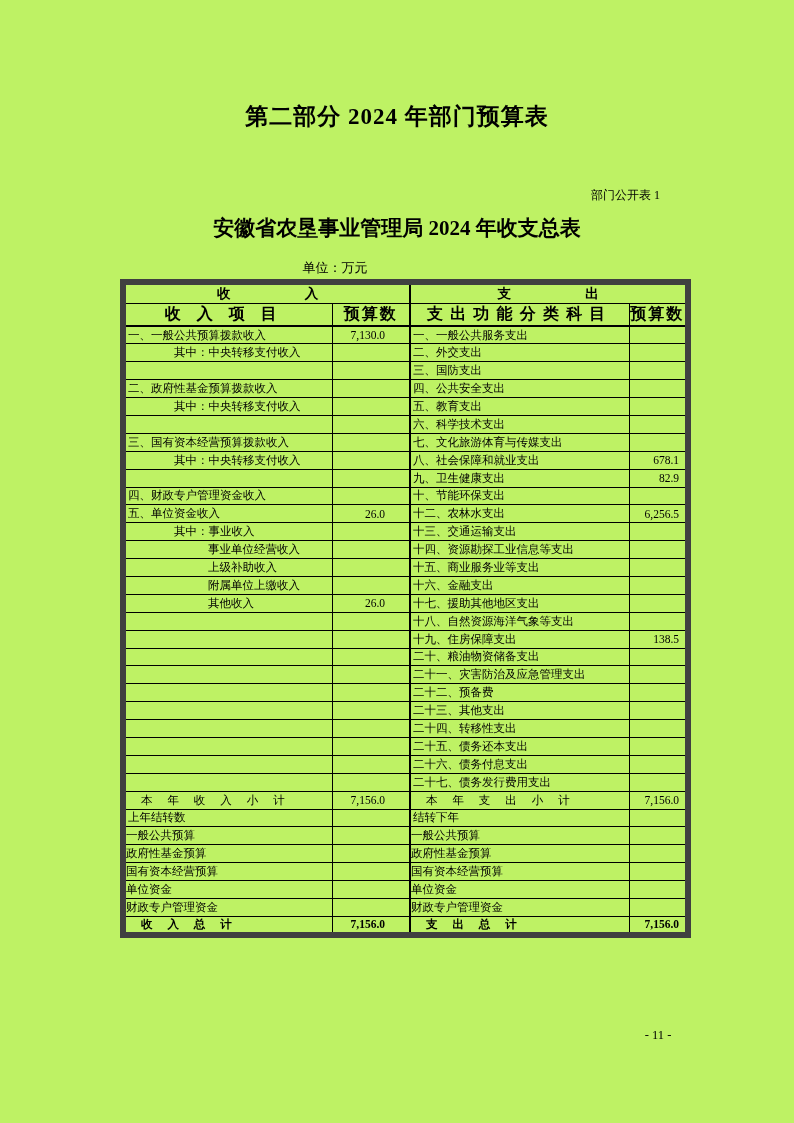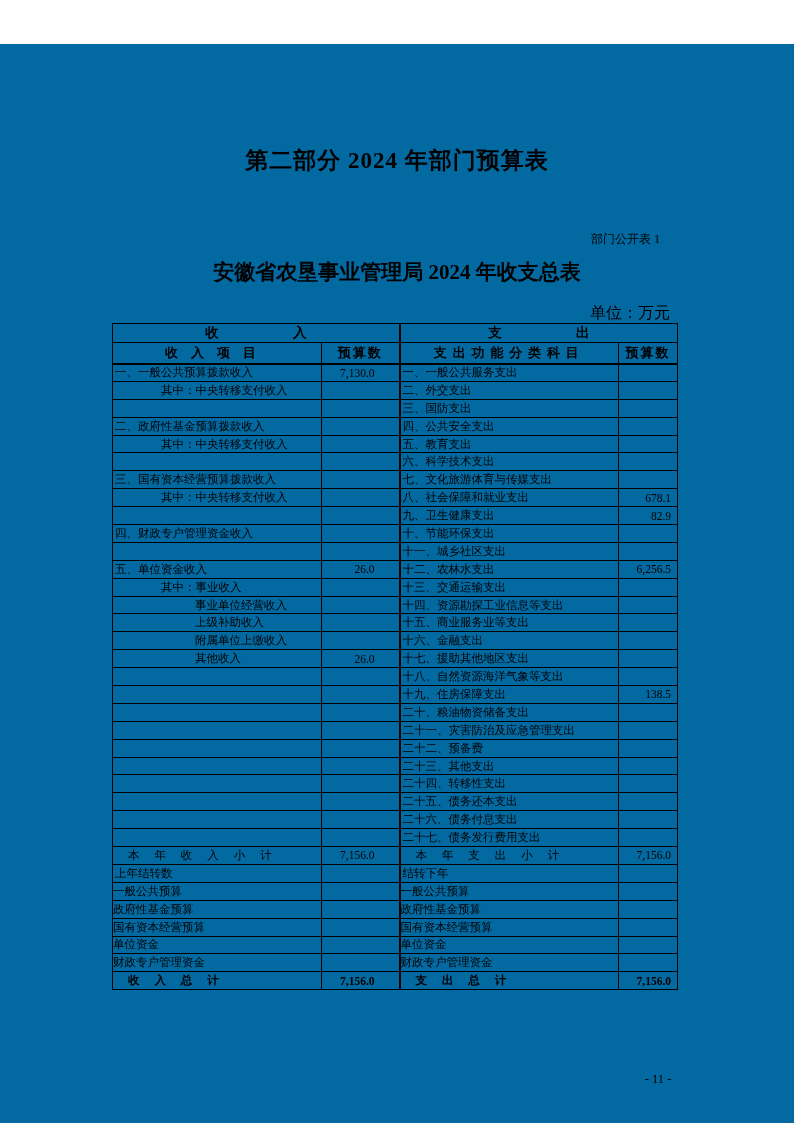--- a/index.html
+++ b/index.html
@@ -4,45 +4,45 @@
 <style>
   html, body { margin: 0; padding: 0; }
   body {
     width: 794px; height: 1123px;
     background: #ffffff;
     font-family: "Liberation Serif", "DejaVu Serif", serif;
     color: #000000;
     position: relative;
     overflow: hidden;
   }
-  .page { position: absolute; inset: 0; background: #0369a1; margin-top: 44px; }
+  .page { position: absolute; inset: 0; background: #bef264; }
 
   .section-title {
     position: absolute; top: 101px; left: 0; width: 794px;
     text-align: center; font-size: 23px; font-weight: bold;
     letter-spacing: 1px; margin: 0;
   }
   .table-label {
     position: absolute; top: 187px; left: 0; width: 660px;
     text-align: right; font-size: 12px;
   }
   .table-title {
     position: absolute; top: 214px; left: 0; width: 794px;
     text-align: center; font-size: 21px; font-weight: bold; margin: 0;
   }
   .unit-label {
     position: absolute; top: 259px; left: 0; width: 670px;
-    text-align: right; font-size: 16px;
+    text-align: center; font-size: 13px;
   }
 
   table.budget-table {
-    position: absolute; left: 112px; top: 279px;
+    position: absolute; left: 120px; top: 279px;
     width: 565px; table-layout: fixed;
     border-collapse: collapse;
-    border: 1px solid #404040;
+    border: 6px solid #404040;
     font-size: 11.5px;
   }
   .budget-table td, .budget-table th {
     border: 1px solid #000;
     padding: 0;
     vertical-align: middle;
     white-space: nowrap;
     overflow: hidden;
     font-weight: normal;
   }
@@ -58,21 +58,21 @@
 
   
   .mid { border-left: 2px solid #000 !important; }
   .budget-table tbody td:nth-child(3) { border-left-width: 2px; }
   tr.hrow2 > * { border-bottom: 2px solid #000; }
 
   .hrow1 th {
     font-size: 13.5px; font-weight: bold; text-align: center;
     letter-spacing: 5.5em; padding-left: 5.5em;
   }
-  .hrow2 th { font-weight: bold; font-size: 13px; }
+  .hrow2 th { font-weight: bold; font-size: 16px; }
   .th-items   { letter-spacing: 1.0em;  padding-left: 1.0em; }
   .th-func    { letter-spacing: 0.45em; padding-left: 0.45em; }
   .th-budget  { letter-spacing: 2px; }
 
   
   .budget-table td.item { text-align: left; }
   .budget-table td:nth-child(2) { text-align: right; padding-right: 24px; }
   .budget-table td:nth-child(4) { text-align: right; padding-right: 6px; }
   td.ind0 { padding-left: 2px;  }
   td.ind1 { }
@@ -177,26 +177,20 @@
           <td class="item ind0">九、卫生健康支出</td>
           <td>82.9</td>
         </tr>
         <tr>
           <td class="item ind0">四、财政专户管理资金收入</td>
           <td></td>
           <td class="item ind0">十、节能环保支出</td>
           <td></td>
         </tr>
         <tr>
-          <td class="item ind0"></td>
-          <td></td>
-          <td class="item ind0">十一、城乡社区支出</td>
-          <td></td>
-        </tr>
-        <tr>
           <td class="item ind0">五、单位资金收入</td>
           <td>26.0</td>
           <td class="item ind0">十二、农林水支出</td>
           <td>6,256.5</td>
         </tr>
         <tr>
           <td class="item ind2">其中：事业收入</td>
           <td></td>
           <td class="item ind0">十三、交通运输支出</td>
           <td></td>

